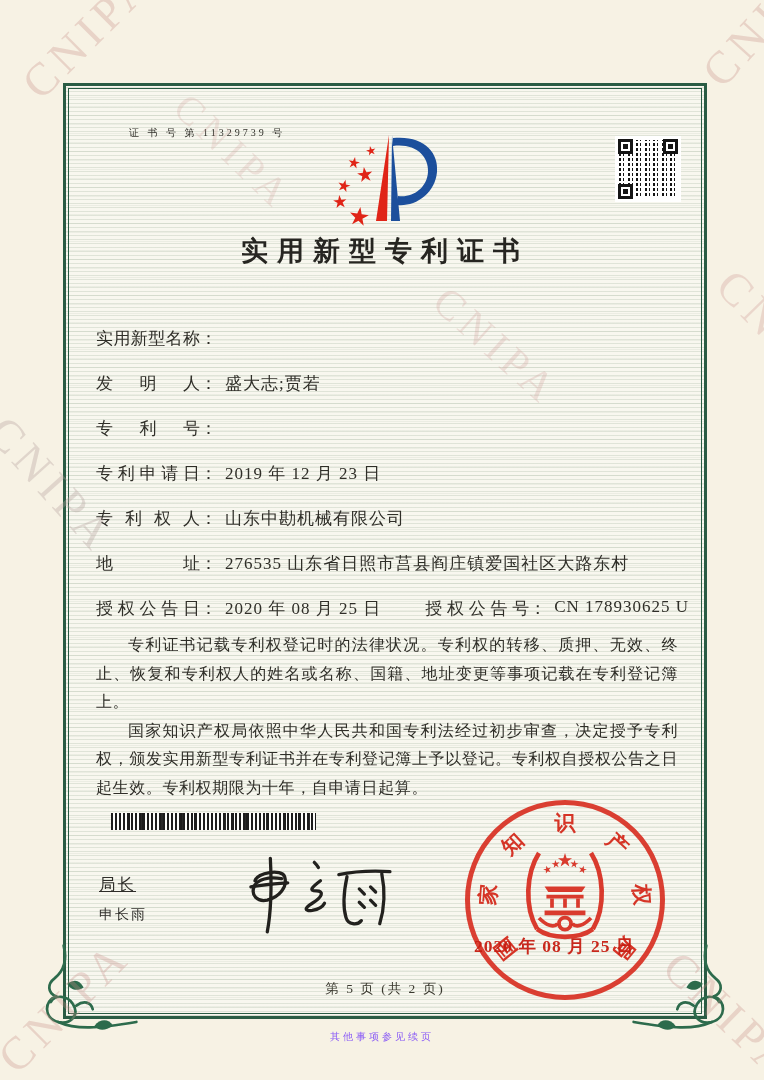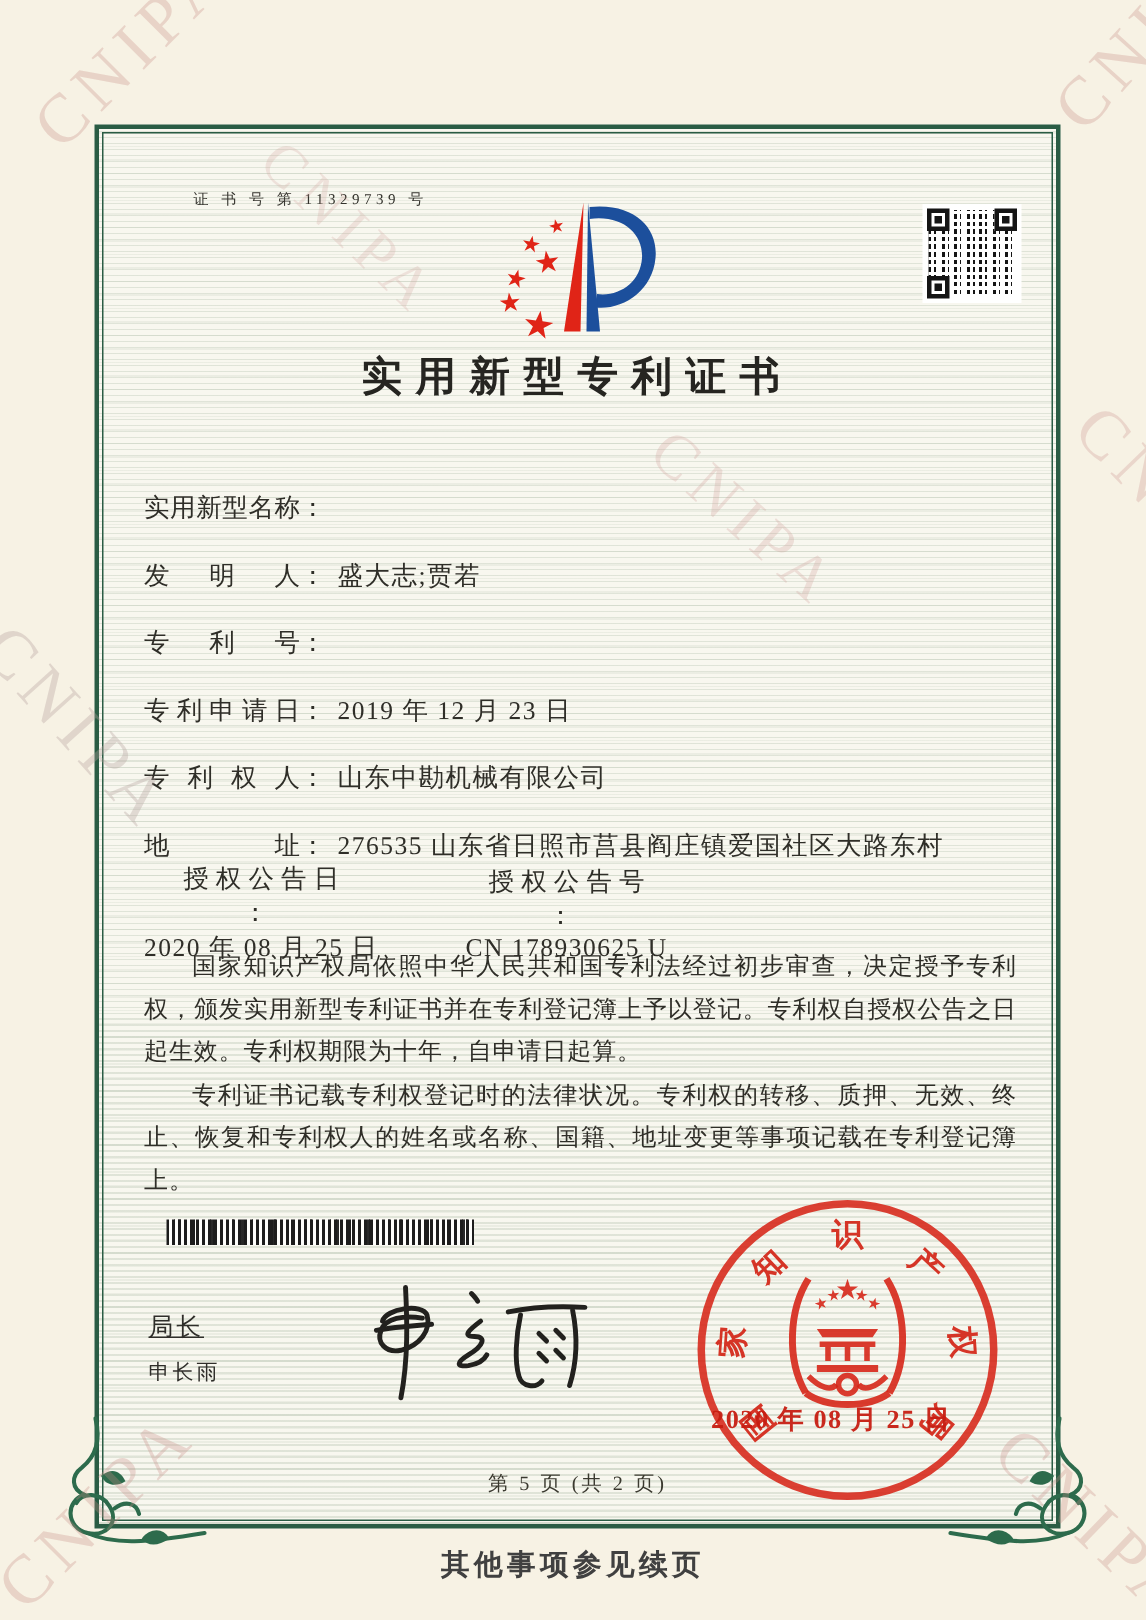--- a/index.html
+++ b/index.html
@@ -62,22 +62,22 @@
     position:absolute;left:0;top:147px;width:100%;
     text-align:center;font-size:27px;font-weight:bold;
     letter-spacing:9px;color:#262521;
   }
 
   .fields{position:absolute;left:30px;top:230px;width:585px;}
   .frow{display:flex;align-items:center;height:45px;font-size:17px;color:#2f2e28;}
   .flabel{display:inline-block;width:104px;text-align:justify;text-align-last:justify;flex:none;}
   .fcolon{flex:none;margin-right:8px;}
   .fval{letter-spacing:1px;white-space:nowrap;}
-  .gpair{display:flex;align-items:center;flex-direction:column;}
-  .gpair.second{margin-left:58px;}
+  .gpair{display:flex;align-items:flex-start;}
+  .gpair.second{margin-left:44px;}
 
   .paras{
     position:absolute;left:30px;top:545px;width:582px;
     font-size:16px;line-height:28.5px;text-align:justify;
     color:#2f2e28;letter-spacing:.6px;
   }
   .paras p{margin:0;text-indent:2em;}
 
   .barcode{
     position:absolute;left:45px;top:727px;width:205px;height:17px;
@@ -115,21 +115,21 @@
     position:absolute;left:408px;top:848px;z-index:5;
     font-size:17.5px;color:rgba(198,30,18,.95);letter-spacing:1px;font-weight:bold;white-space:nowrap;
   }
 
   .page-num{
     position:absolute;left:0;top:894px;width:100%;text-align:center;
     font-size:13.5px;letter-spacing:2px;color:#3a392f;
   }
   .cont-note{
     position:absolute;left:0;top:1030px;width:100%;text-align:center;
-    font-size:19px;letter-spacing:3px;color:#404040;z-index:2;font-weight:bold;
+    font-size:10px;letter-spacing:3px;color:#8b5cf6;z-index:2;
   }
 
   .flourish{position:absolute;width:100px;height:100px;z-index:5;}
   .flourish.bl{left:-26px;bottom:-26px;}
   .flourish.br{right:-26px;bottom:-26px;transform:scaleX(-1);}
 </style>
 </head>
 <body>
 
 <div class="page">
@@ -210,22 +210,22 @@
         </span>
         <span class="gpair second">
           <span class="flabel">授权公告号</span>
             <span class="fcolon">：</span>
             <span class="fval">CN 178930625 U</span>
         </span>
       </div>
     </div>
 
     <div class="paras">
+      <p>专利证书记载专利权登记时的法律状况。专利权的转移、质押、无效、终止、恢复和专利权人的姓名或名称、国籍、地址变更等事项记载在专利登记簿上。</p>
       <p>国家知识产权局依照中华人民共和国专利法经过初步审查，决定授予专利权，颁发实用新型专利证书并在专利登记簿上予以登记。专利权自授权公告之日起生效。专利权期限为十年，自申请日起算。</p>
-      <p>专利证书记载专利权登记时的法律状况。专利权的转移、质押、无效、终止、恢复和专利权人的姓名或名称、国籍、地址变更等事项记载在专利登记簿上。</p>
     </div>
 
     <div class="barcode"></div>
 
     <div class="signer-title">局长</div>
     <div class="signer-name">申长雨</div>
 
     <div class="signature">
       <svg width="175" height="92" viewBox="0 0 170 90" fill="none" stroke="#22211e" stroke-width="3.2" stroke-linecap="round" stroke-linejoin="round">
         <path d="M18,34 C20,26 44,22 47,30 C50,40 42,50 30,53 C20,55 14,48 17,40 C20,32 32,30 44,32"></path>

